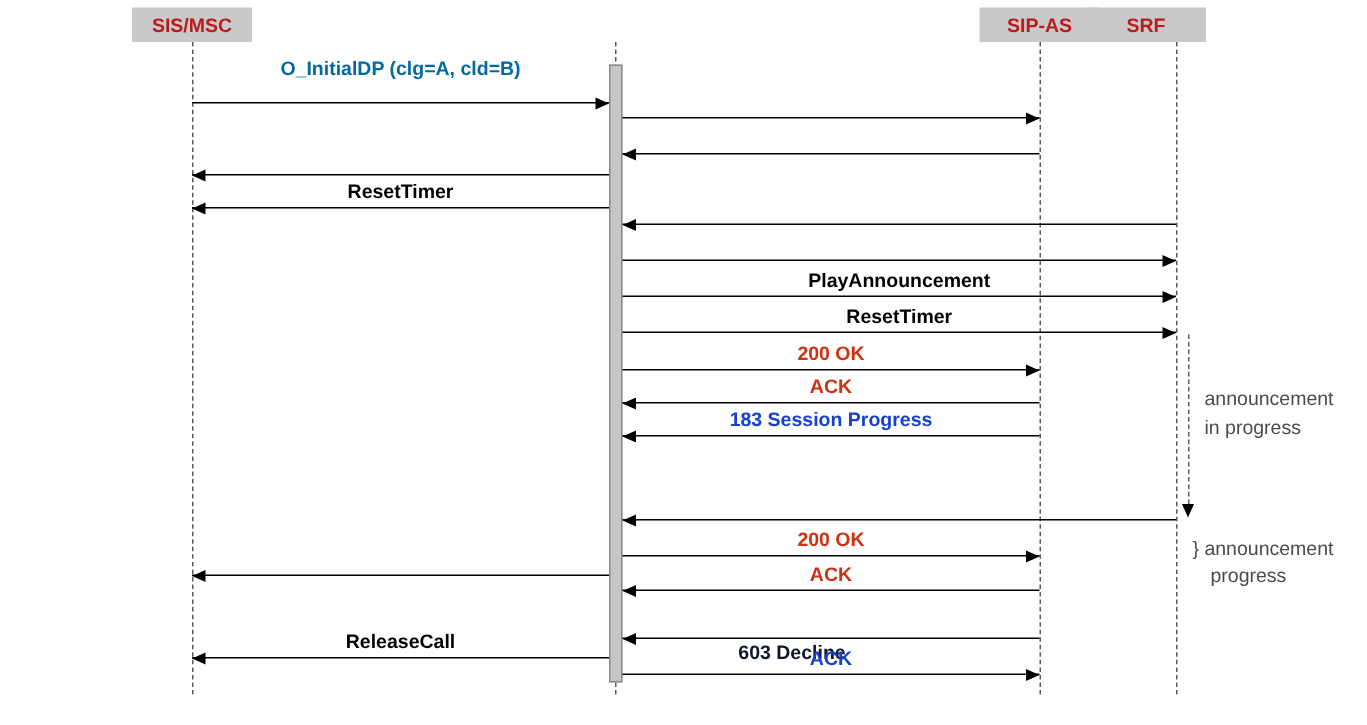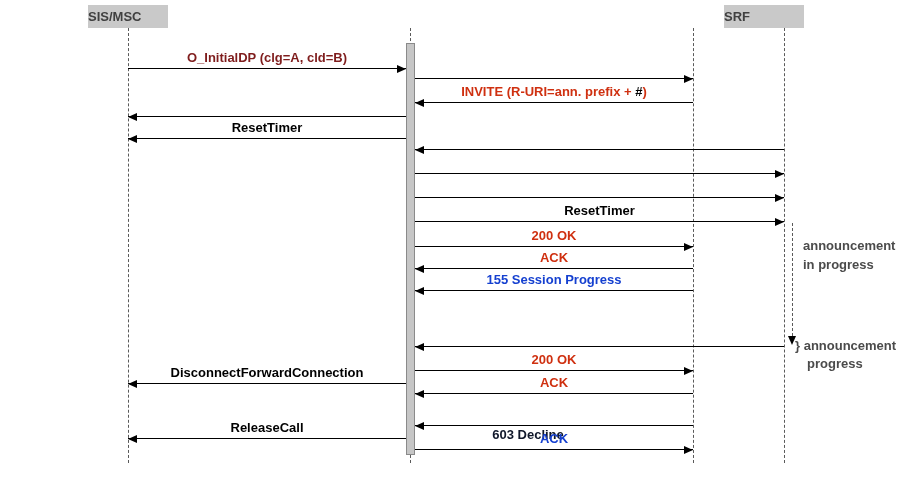--- a/index.html
+++ b/index.html
@@ -2,94 +2,95 @@
 <html><head>
 <meta charset="utf-8">
 <style>
   html,body{margin:0;padding:0;background:#ffffff;}
   #stage{
     position:relative;width:911px;height:483px;background:#ffffff;overflow:hidden;
     font-family:"Liberation Sans","DejaVu Sans",sans-serif;
   }
   .actor-box{
     position:absolute;top:5px;width:80px;height:23px;background:#C9C9C9;
-    text-align:left;line-height:23px;font-weight:bold;font-size:13px;color:#404040;
+    text-align:center;line-height:23px;font-weight:bold;font-size:13px;color:#b91c1c;
   }
   .lifeline{
     position:absolute;top:28px;height:435px;width:0;border-left:1px dashed #5a5a5a;
   }
   .activation{
     position:absolute;background:#C6C6C6;border:1px solid #8a8a8a;box-sizing:border-box;
   }
   .msg-line{position:absolute;height:0;border-top:1px solid #000;}
   .arrow{position:absolute;width:0;height:0;}
   .arrow-right{border-top:4px solid transparent;border-bottom:4px solid transparent;border-left:9px solid #000;}
   .arrow-left{border-top:4px solid transparent;border-bottom:4px solid transparent;border-right:9px solid #000;}
   .msg-label{
     position:absolute;transform:translateX(-50%);white-space:nowrap;
     font-weight:bold;font-size:13px;line-height:15px;color:#000;
   }
   .duration-line{position:absolute;width:0;border-left:1px dashed #5a5a5a;}
   .arrow-down{position:absolute;width:0;height:0;border-left:4px solid transparent;border-right:4px solid transparent;border-top:9px solid #000;}
   .note{
     position:absolute;font-size:13px;line-height:19px;color:#4b4b4b;white-space:nowrap;
-    font-weight:bold;
+    font-weight:normal;
+    margin-top:20px;
   }
   .note .second{margin-left:12px;}
 </style>
 </head>
 <body>
 
 <div id="stage">
     <div class="lifeline" style="position: absolute; left: 128px;"></div>
     <div class="lifeline" style="position: absolute; left: 410px;"></div>
     <div class="lifeline" style="position: absolute; left: 693px;"></div>
     <div class="lifeline" style="position: absolute; left: 784px;"></div>
     <div class="activation" style="position: absolute; left: 406px; top: 43px; width: 9px; height: 412px;"></div>
     <div class="actor-box" style="position: absolute; left: 88px;"><span>SIS/MSC</span></div>
+    <div class="actor-box" style="position: absolute; left: 653px;"><span>SIP-AS</span></div>
     <div class="actor-box" style="position: absolute; left: 724px;"><span>SRF</span></div>
     <div class="msg-line" style="position: absolute; left: 128px; top: 68px; width: 278px;"></div>
     <div class="arrow arrow-right" style="position: absolute; left: 397px; top: 65px;"></div>
-    <div class="msg-label" style="position: absolute; left: 267px; top: 50px; color: #7f1d1d;">O_InitialDP (clg=A, cld=B)</div>
+    <div class="msg-label" style="position: absolute; left: 267px; top: 38px; color: #0369a1;">O_InitialDP (clg=A, cld=B)</div>
     <div class="msg-line" style="position: absolute; left: 415px; top: 78px; width: 278px;"></div>
     <div class="arrow arrow-right" style="position: absolute; left: 684px; top: 75px;"></div>
     <div class="msg-line" style="position: absolute; left: 415px; top: 102px; width: 278px;"></div>
     <div class="arrow arrow-left" style="position: absolute; left: 415px; top: 99px;"></div>
-    <div class="msg-label" style="position: absolute; left: 554px; top: 84px;"><span style="color: rgb(207, 48, 16);">INVITE (R-URI=ann. prefix + </span><span style="color: rgb(0, 0, 0);">#</span><span style="color: rgb(207, 48, 16);">)</span></div>
     <div class="msg-line" style="position: absolute; left: 128px; top: 116px; width: 278px;"></div>
     <div class="arrow arrow-left" style="position: absolute; left: 128px; top: 113px;"></div>
     <div class="msg-line" style="position: absolute; left: 128px; top: 138px; width: 278px;"></div>
     <div class="arrow arrow-left" style="position: absolute; left: 128px; top: 135px;"></div>
     <div class="msg-label" style="position: absolute; left: 267px; top: 120px; color: rgb(0, 0, 0);">ResetTimer</div>
     <div class="msg-line" style="position: absolute; left: 415px; top: 149px; width: 369px;"></div>
     <div class="arrow arrow-left" style="position: absolute; left: 415px; top: 146px;"></div>
     <div class="msg-line" style="position: absolute; left: 415px; top: 173px; width: 369px;"></div>
     <div class="arrow arrow-right" style="position: absolute; left: 775px; top: 170px;"></div>
     <div class="msg-line" style="position: absolute; left: 415px; top: 197px; width: 369px;"></div>
     <div class="arrow arrow-right" style="position: absolute; left: 775px; top: 194px;"></div>
+    <div class="msg-label" style="position: absolute; left: 599.5px; top: 179px; color: rgb(0, 0, 0);">PlayAnnouncement</div>
     <div class="msg-line" style="position: absolute; left: 415px; top: 221px; width: 369px;"></div>
     <div class="arrow arrow-right" style="position: absolute; left: 775px; top: 218px;"></div>
     <div class="msg-label" style="position: absolute; left: 599.5px; top: 203px; color: rgb(0, 0, 0);">ResetTimer</div>
     <div class="msg-line" style="position: absolute; left: 415px; top: 246px; width: 278px;"></div>
     <div class="arrow arrow-right" style="position: absolute; left: 684px; top: 243px;"></div>
     <div class="msg-label" style="position: absolute; left: 554px; top: 228px; color: rgb(207, 48, 16);">200 OK</div>
     <div class="msg-line" style="position: absolute; left: 415px; top: 268px; width: 278px;"></div>
     <div class="arrow arrow-left" style="position: absolute; left: 415px; top: 265px;"></div>
     <div class="msg-label" style="position: absolute; left: 554px; top: 250px; color: rgb(207, 48, 16);">ACK</div>
     <div class="msg-line" style="position: absolute; left: 415px; top: 290px; width: 278px;"></div>
     <div class="arrow arrow-left" style="position: absolute; left: 415px; top: 287px;"></div>
-    <div class="msg-label" style="position: absolute; left: 554px; top: 272px; color: rgb(21, 64, 208);">155 Session Progress</div>
+    <div class="msg-label" style="position: absolute; left: 554px; top: 272px; color: rgb(21, 64, 208);">183 Session Progress</div>
     <div class="msg-line" style="position: absolute; left: 415px; top: 346px; width: 369px;"></div>
     <div class="arrow arrow-left" style="position: absolute; left: 415px; top: 343px;"></div>
     <div class="msg-line" style="position: absolute; left: 415px; top: 370px; width: 278px;"></div>
     <div class="arrow arrow-right" style="position: absolute; left: 684px; top: 367px;"></div>
     <div class="msg-label" style="position: absolute; left: 554px; top: 352px; color: rgb(207, 48, 16);">200 OK</div>
     <div class="msg-line" style="position: absolute; left: 128px; top: 383px; width: 278px;"></div>
     <div class="arrow arrow-left" style="position: absolute; left: 128px; top: 380px;"></div>
-    <div class="msg-label" style="position: absolute; left: 267px; top: 365px; color: rgb(0, 0, 0);">DisconnectForwardConnection</div>
     <div class="msg-line" style="position: absolute; left: 415px; top: 393px; width: 278px;"></div>
     <div class="arrow arrow-left" style="position: absolute; left: 415px; top: 390px;"></div>
     <div class="msg-label" style="position: absolute; left: 554px; top: 375px; color: rgb(207, 48, 16);">ACK</div>
     <div class="msg-line" style="position: absolute; left: 415px; top: 425px; width: 278px;"></div>
     <div class="arrow arrow-left" style="position: absolute; left: 415px; top: 422px;"></div>
     <div class="msg-label" style="position: absolute; left: 528px; top: 407px; color: #0f172a; margin-top: 20px;">603 Decline</div>
     <div class="msg-line" style="position: absolute; left: 128px; top: 438px; width: 278px;"></div>
     <div class="arrow arrow-left" style="position: absolute; left: 128px; top: 435px;"></div>
     <div class="msg-label" style="position: absolute; left: 267px; top: 420px; color: rgb(0, 0, 0);">ReleaseCall</div>
     <div class="msg-line" style="position: absolute; left: 415px; top: 449px; width: 278px;"></div>

